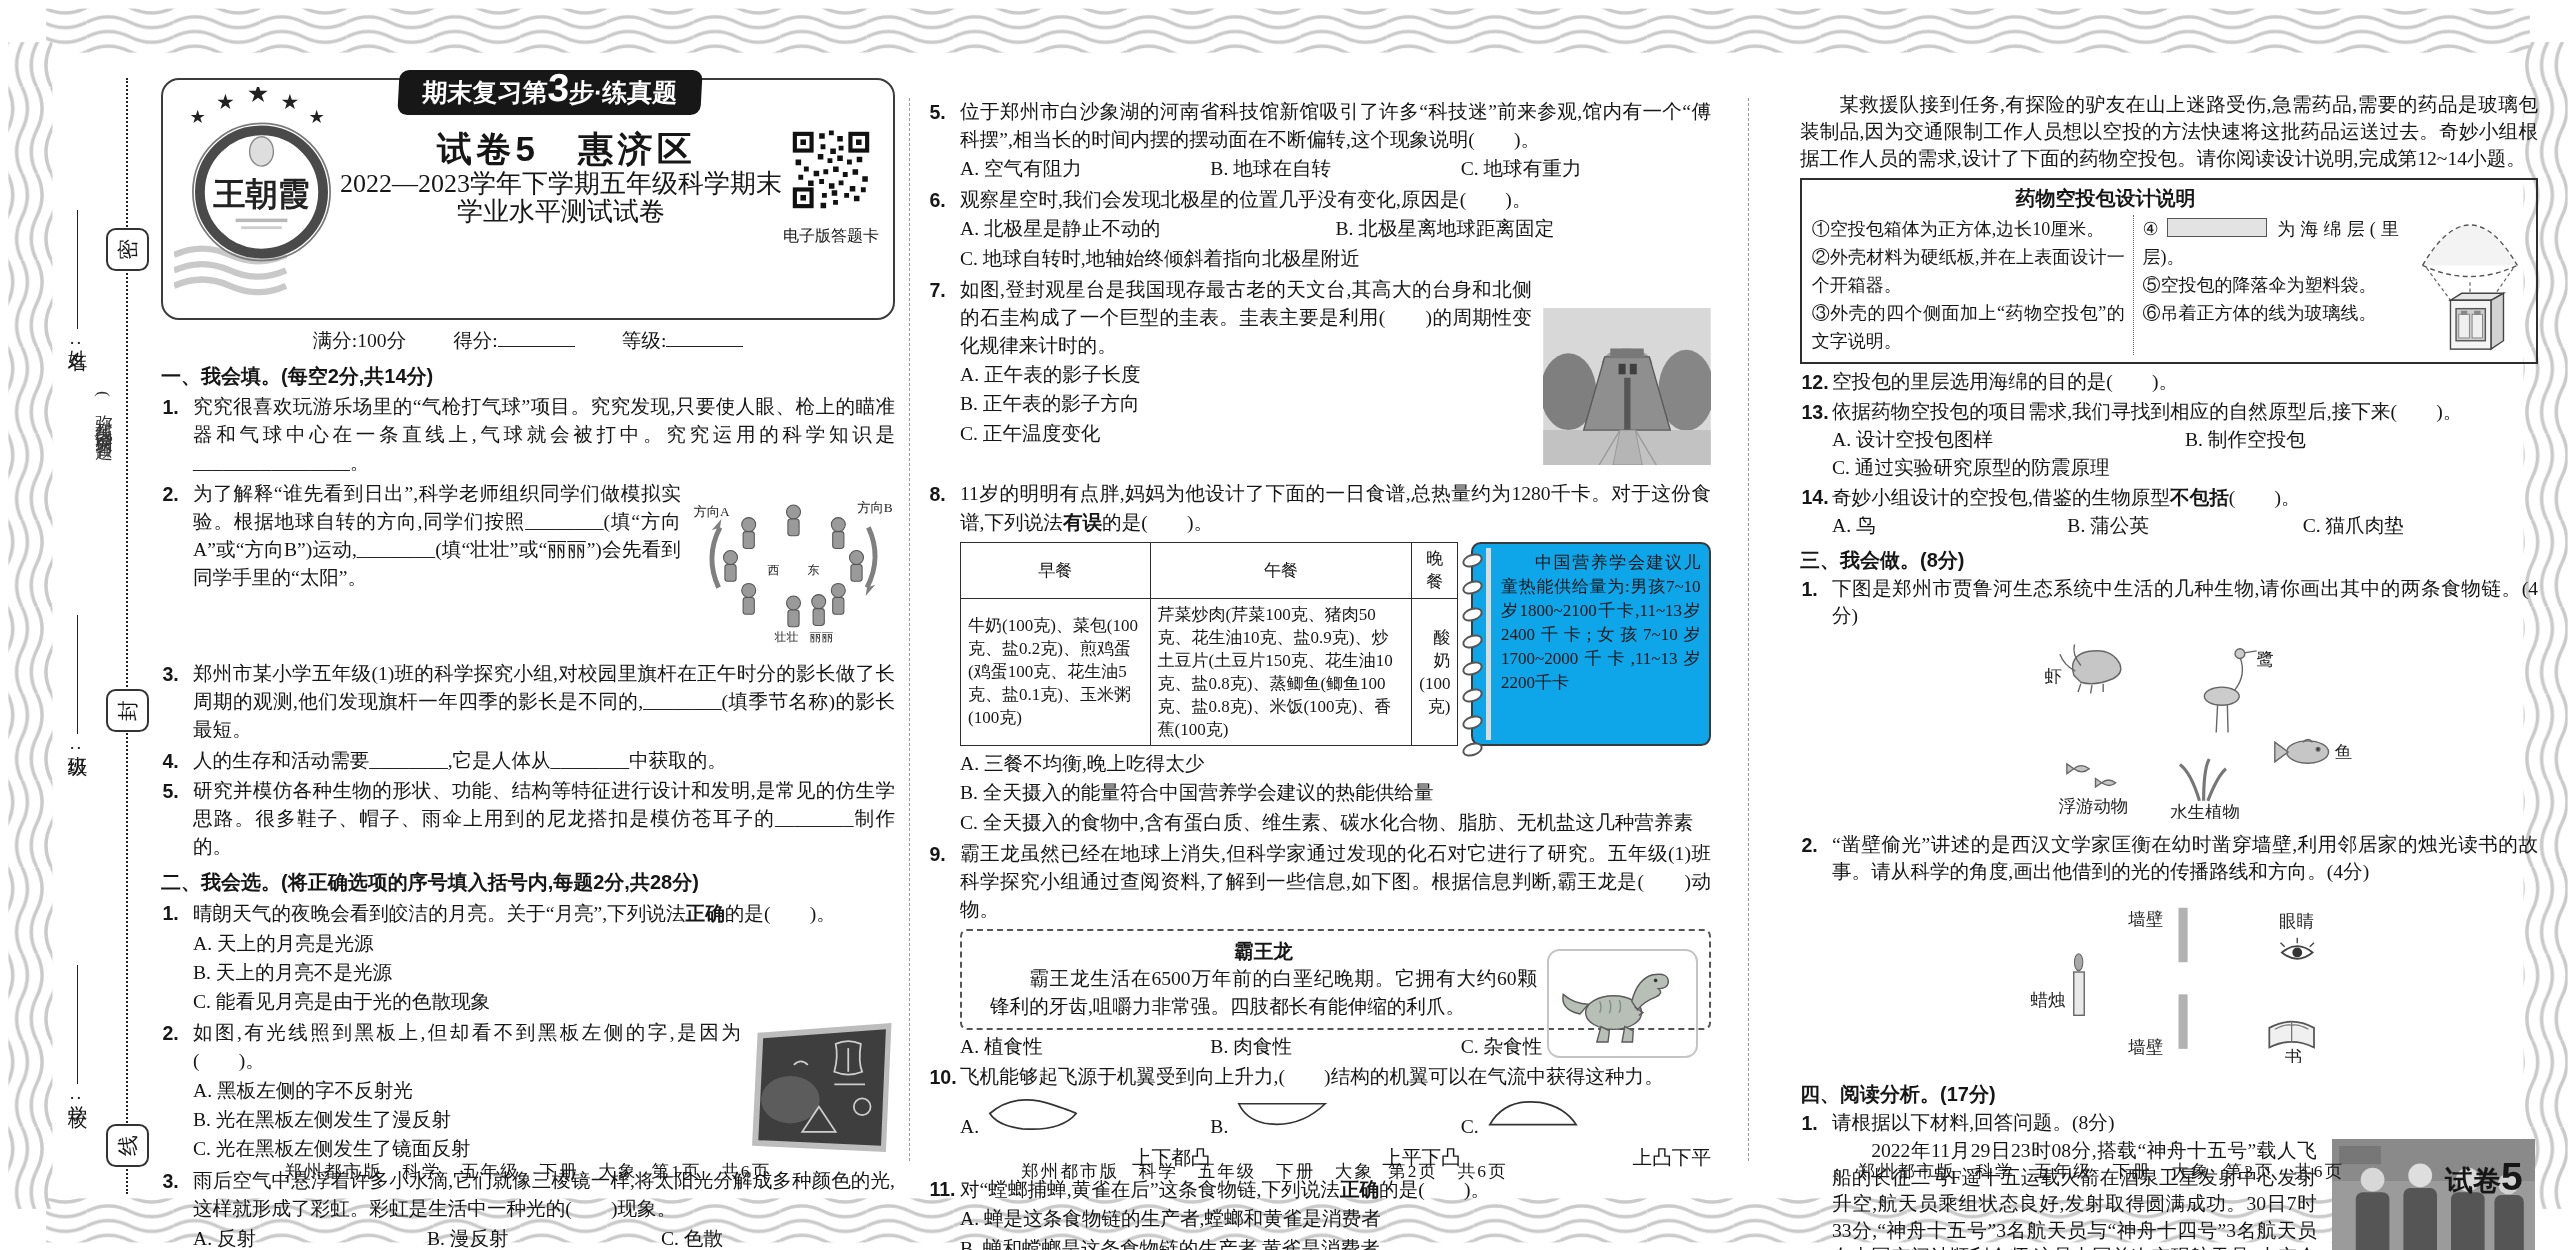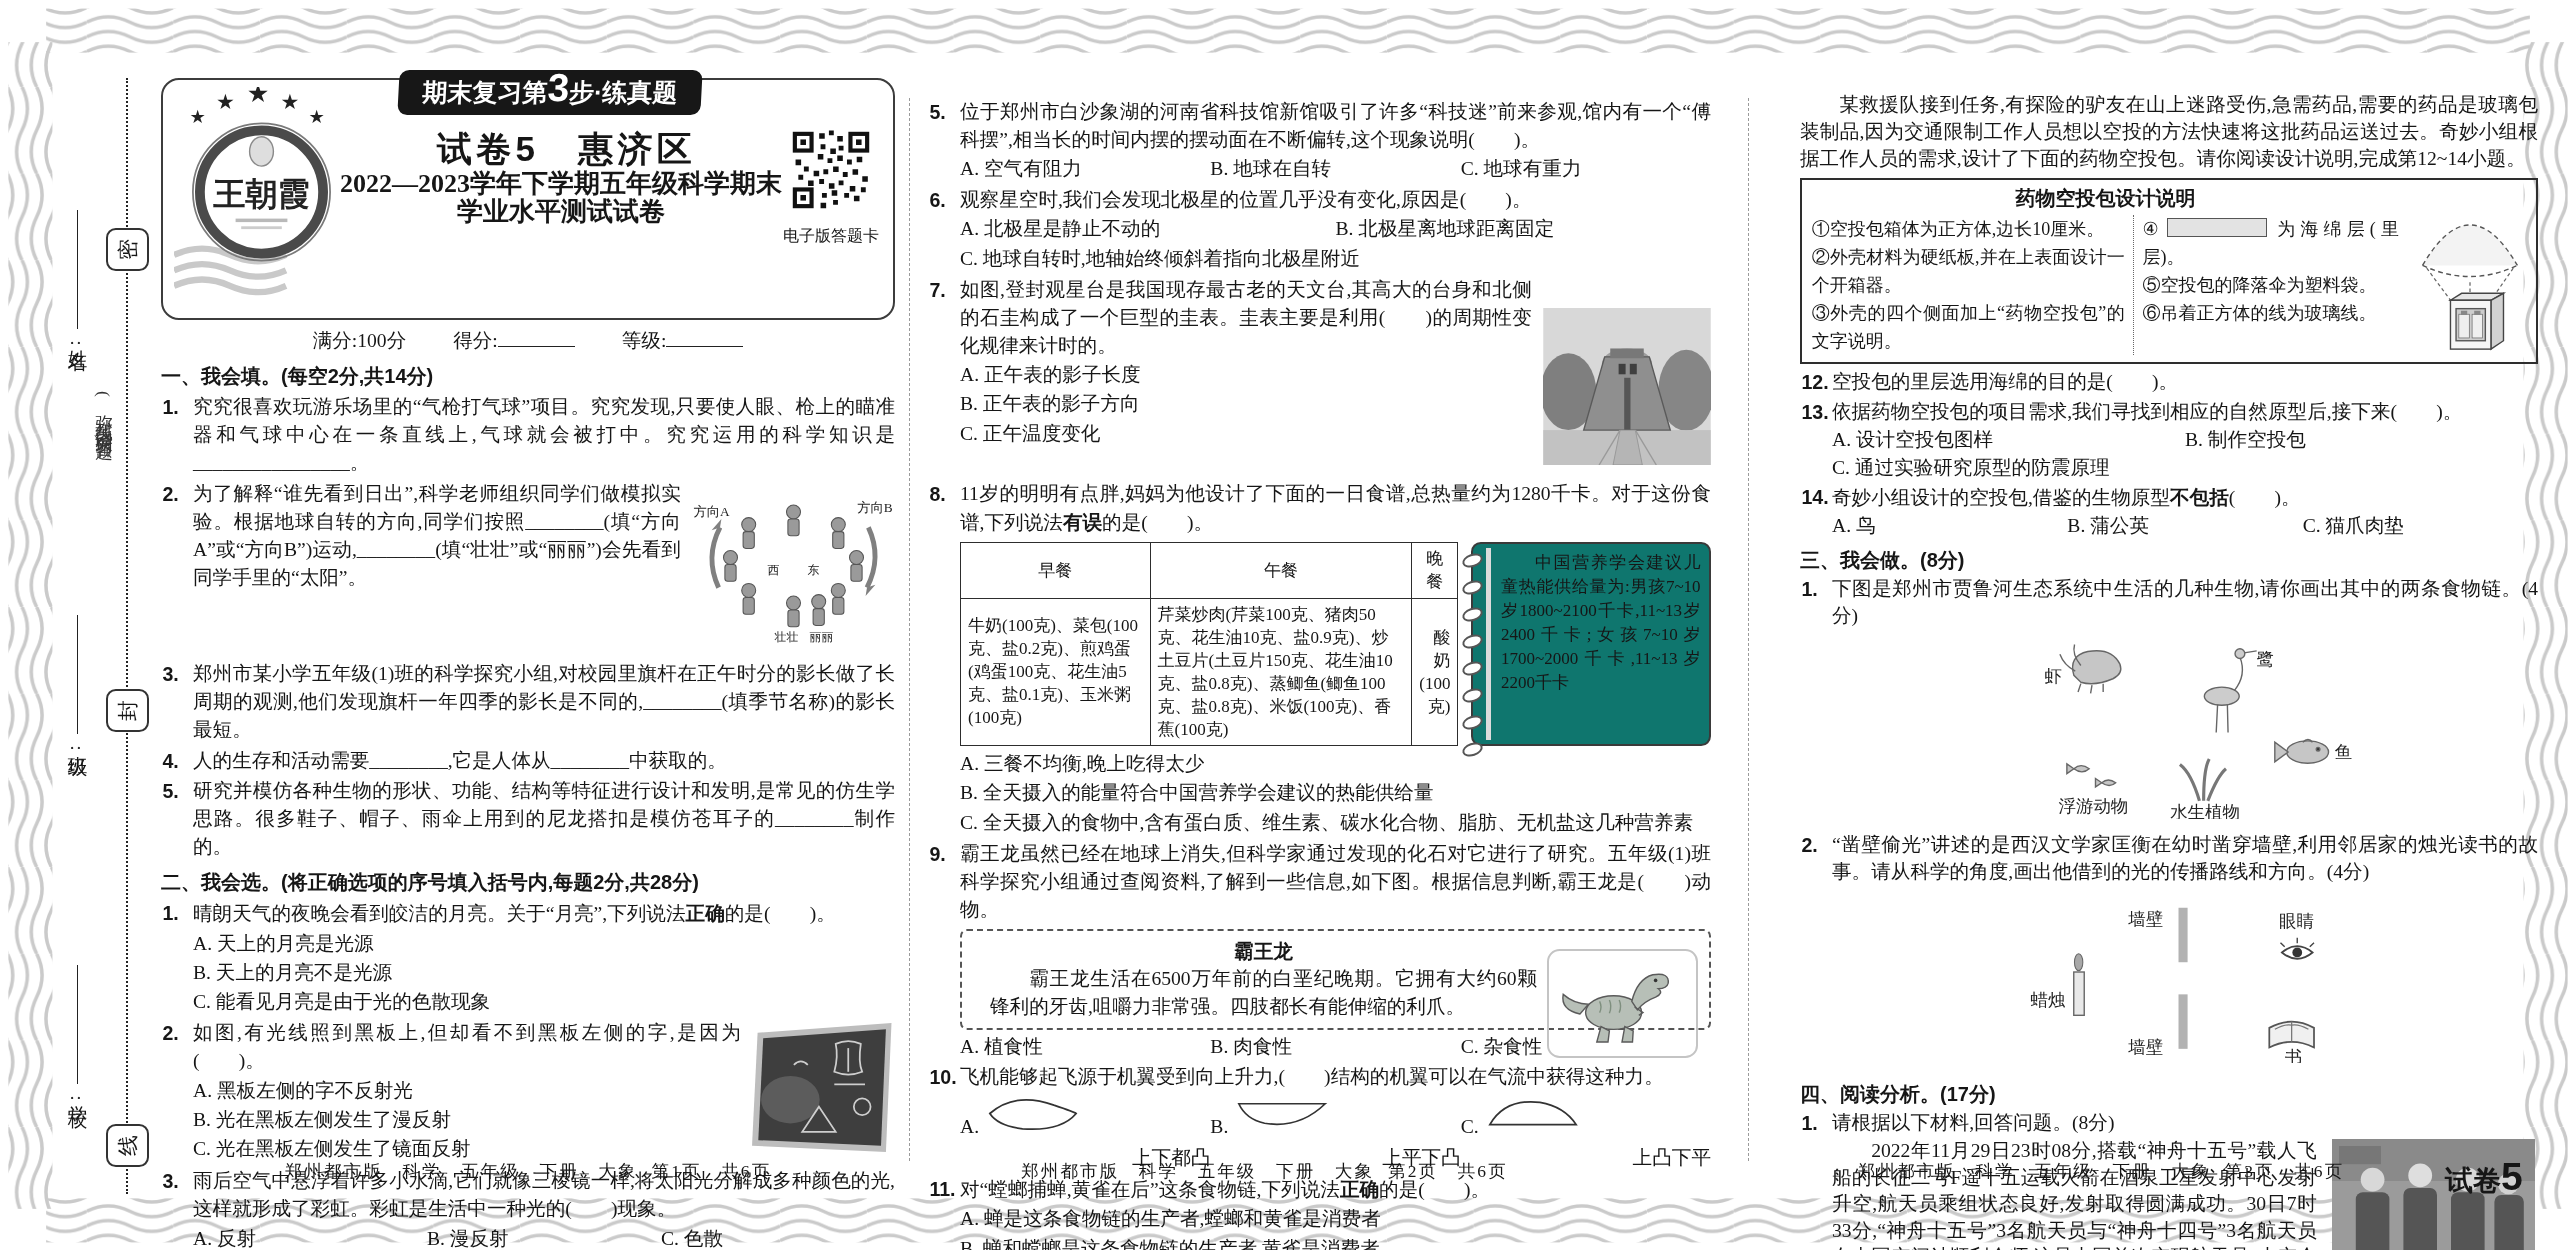--- a/index.html
+++ b/index.html
@@ -36,34 +36,34 @@
   .fr { float:right; margin:4.2px 0 4.2px 11.2px; }
 
   
   .header-box { position:relative; border:2.4px solid #3c3c3c; border-radius:18px; height:238px; margin-bottom:7px; }
   .banner { position:absolute; left:53%; top:-9.8px; transform:translateX(-50%) skewX(-3deg); background:#171717;
             color:#fff; border-radius:9.8px; padding:4.2px 24px 5.6px; white-space:nowrap; }
   .banner span { font-family:"Liberation Sans", sans-serif; font-weight:bold; font-size:25px; color:#fff; }
   .banner .big { font-size:39px; }
   .hdr-title { text-align:center; padding:55px 105px 0 182px; font-family:"Liberation Sans", sans-serif;
                font-weight:bold; font-size:35px; letter-spacing:4.2px; }
-  .hdr-sub { text-align:center; padding:7px 105px 0 171px; font-weight:bold; font-size:26px; }
+  .hdr-sub { text-align:center; padding:7px 105px 0 171px; font-weight:normal; font-size:26px; }
   .logo { position:absolute; left:11.2px; top:7px; }
   .qr { position:absolute; right:14px; top:49px; text-align:center; }
   .qr-caption { font-size:16px; margin-top:2.8px; }
   .score-line { text-align:center; font-size:19.6px; margin:4.2px 0 5.6px; }
   .score-line .gap { display:inline-block; width:42px; }
   .scoreblank { display:inline-block; width:77px; border-bottom:1.7px solid #222; height:18px; vertical-align:baseline; }
 
   
   .menu-row { display:flex; gap:12.6px; margin:5.6px 0 4.2px; align-items:stretch; }
   table.menu { border-collapse:collapse; font-size:17px; line-height:23px; width:517px; }
   table.menu th, table.menu td { border:1.7px solid #2d2d2d; padding:4.2px 7px; text-align:left; vertical-align:middle; }
   table.menu th { text-align:center; font-weight:normal; }
-  .notebook { position:relative; width:207px; border:2.1px solid #3a3a3a; border-radius:9.8px; background:#0f766e;
+  .notebook { position:relative; width:207px; border:2.1px solid #3a3a3a; border-radius:9.8px; background:#0ea5e9;
               padding:7px 8.4px 7px 28px; font-size:17px; line-height:24px; text-indent:2em; }
   .notebook::before { content:""; position:absolute; left:12.6px; top:4.2px; bottom:4.2px; border-left:5.6px solid #dcdcdc; }
   .rings { position:absolute; left:-11.2px; top:9.8px; display:flex; flex-direction:column; gap:14px; }
   .rings i { width:17px; height:9px; border:2.4px solid #555; border-radius:50%; background:#fff; transform:rotate(-18deg); }
 
   
   .dino-box { position:relative; border:2.1px dashed #555; border-radius:7px; margin:5.6px 0 2.8px; padding:5.6px 172px 7px 28px; }
   .dino-box .btitle { text-align:center; font-family:"Liberation Sans", sans-serif; font-weight:bold; }
   .dino-box .btxt { text-indent:2em; }
   .dino-fig { position:absolute; right:11.2px; top:18px; width:147px; height:105px; border:2.8px solid #c4c4c4; border-radius:12.6px;

